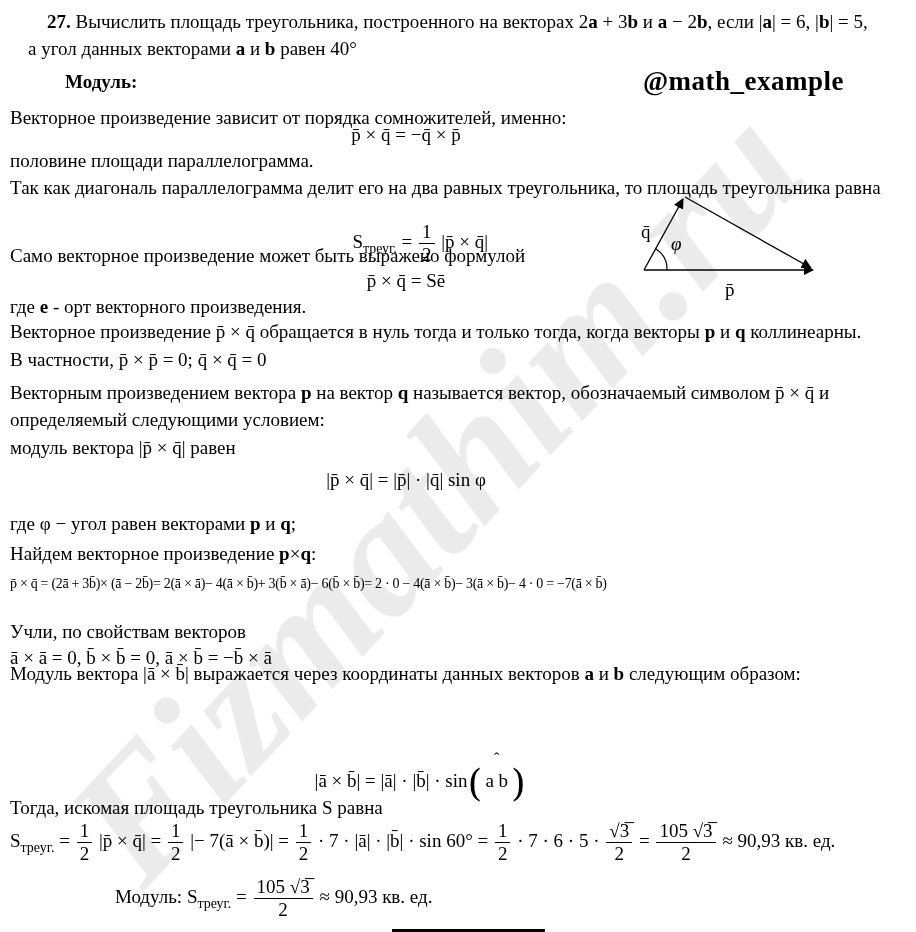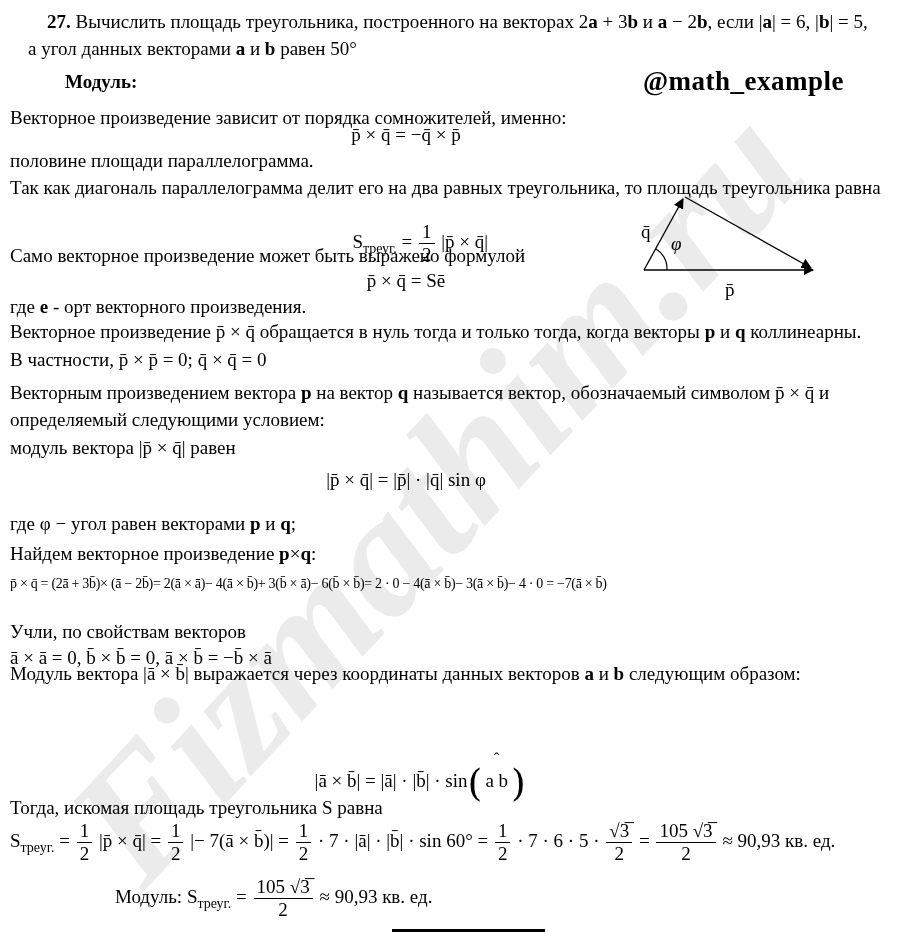--- a/index.html
+++ b/index.html
@@ -33,21 +33,21 @@
 <body>
 
 <div class="page">
 
   <div class="watermark">Fizmathim.ru</div>
 
   <div class="content">
 
     <div class="blk" style="top:8px">
       <div class="line indent nw"><span style="font-weight: bold;">27.</span><span> Вычислить площадь треугольника, построенного на векторах 2</span><span style="font-weight: bold;">a</span><span> + 3</span><span style="font-weight: bold;">b</span><span> и </span><span style="font-weight: bold;">a</span><span> − 2</span><span style="font-weight: bold;">b</span><span>, если |</span><span style="font-weight: bold;">a</span><span>| = 6, |</span><span style="font-weight: bold;">b</span><span>| = 5,</span></div>
-      <div class="line" style="margin-left:18px"><span>а угол данных векторами </span><span style="font-weight: bold;">a</span><span> и </span><span style="font-weight: bold;">b</span><span> равен 50°</span></div>
+      <div class="line" style="margin-left:18px"><span>а угол данных векторами </span><span style="font-weight: bold;">a</span><span> и </span><span style="font-weight: bold;">b</span><span> равен 40°</span></div>
     </div>
 
     <div class="blk solution-label" style="top:68px">Модуль:</div>
 
     <div class="credit">@math_example</div>
 
     <div class="blk nw" style="top:104px">Векторное произведение зависит от порядка сомножителей, именно:</div>
 
     <div class="blk ctr fml" style="top:121px">p̄ × q̄ = −q̄ × p̄</div>
 

